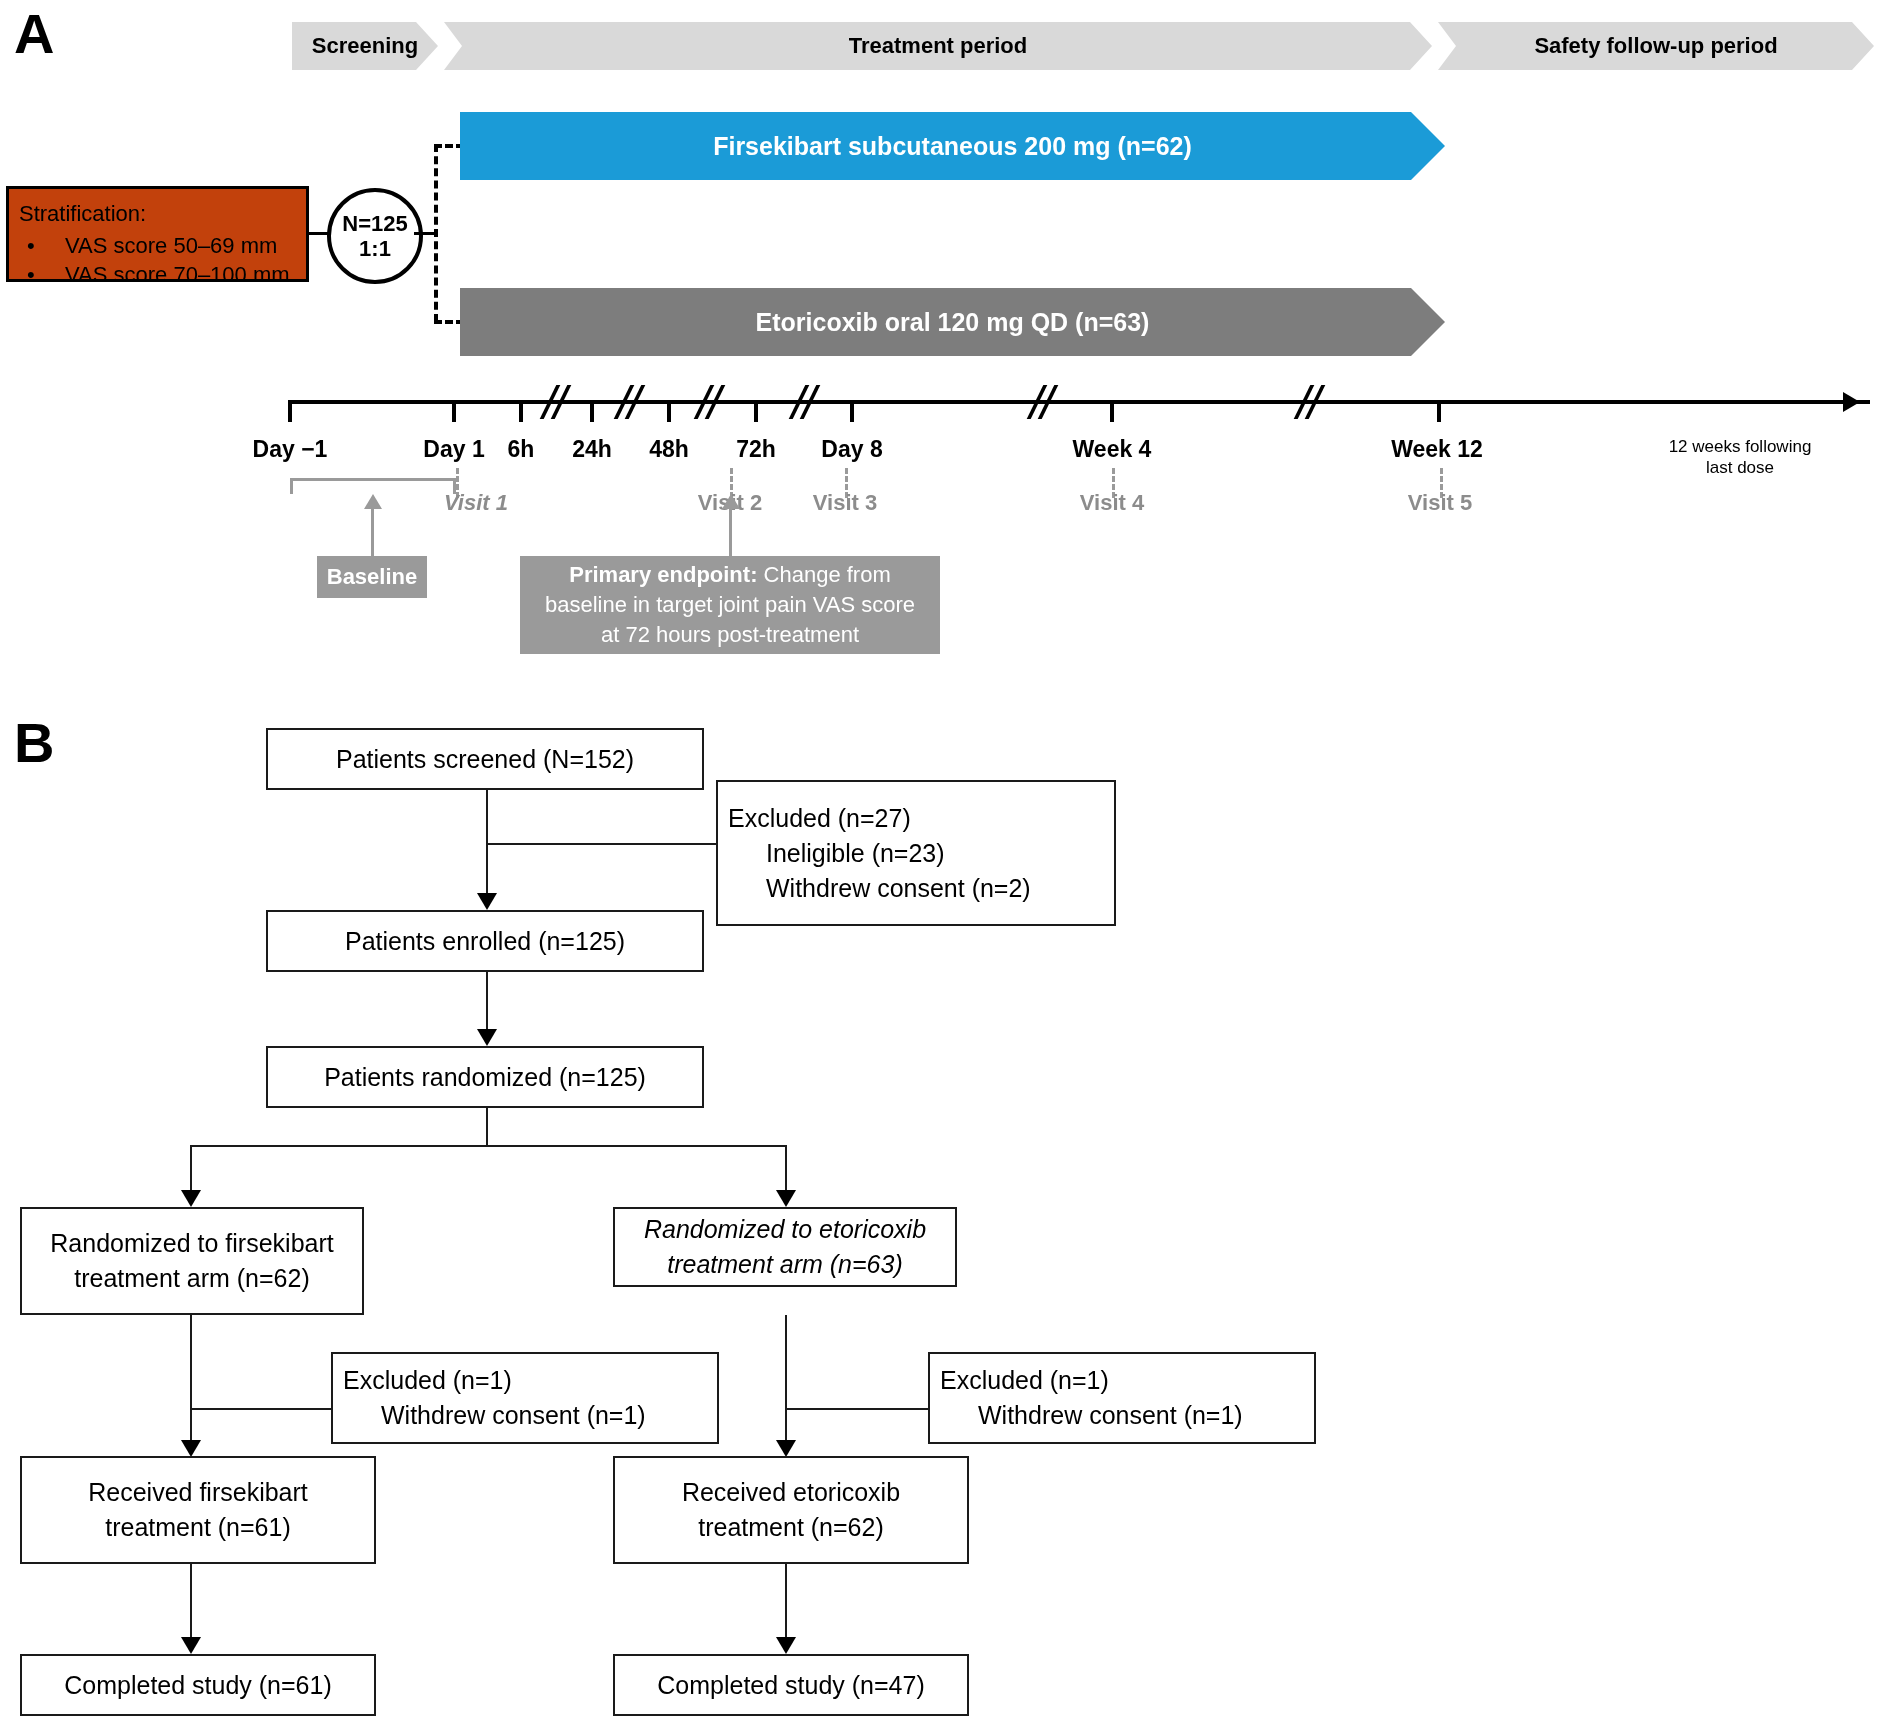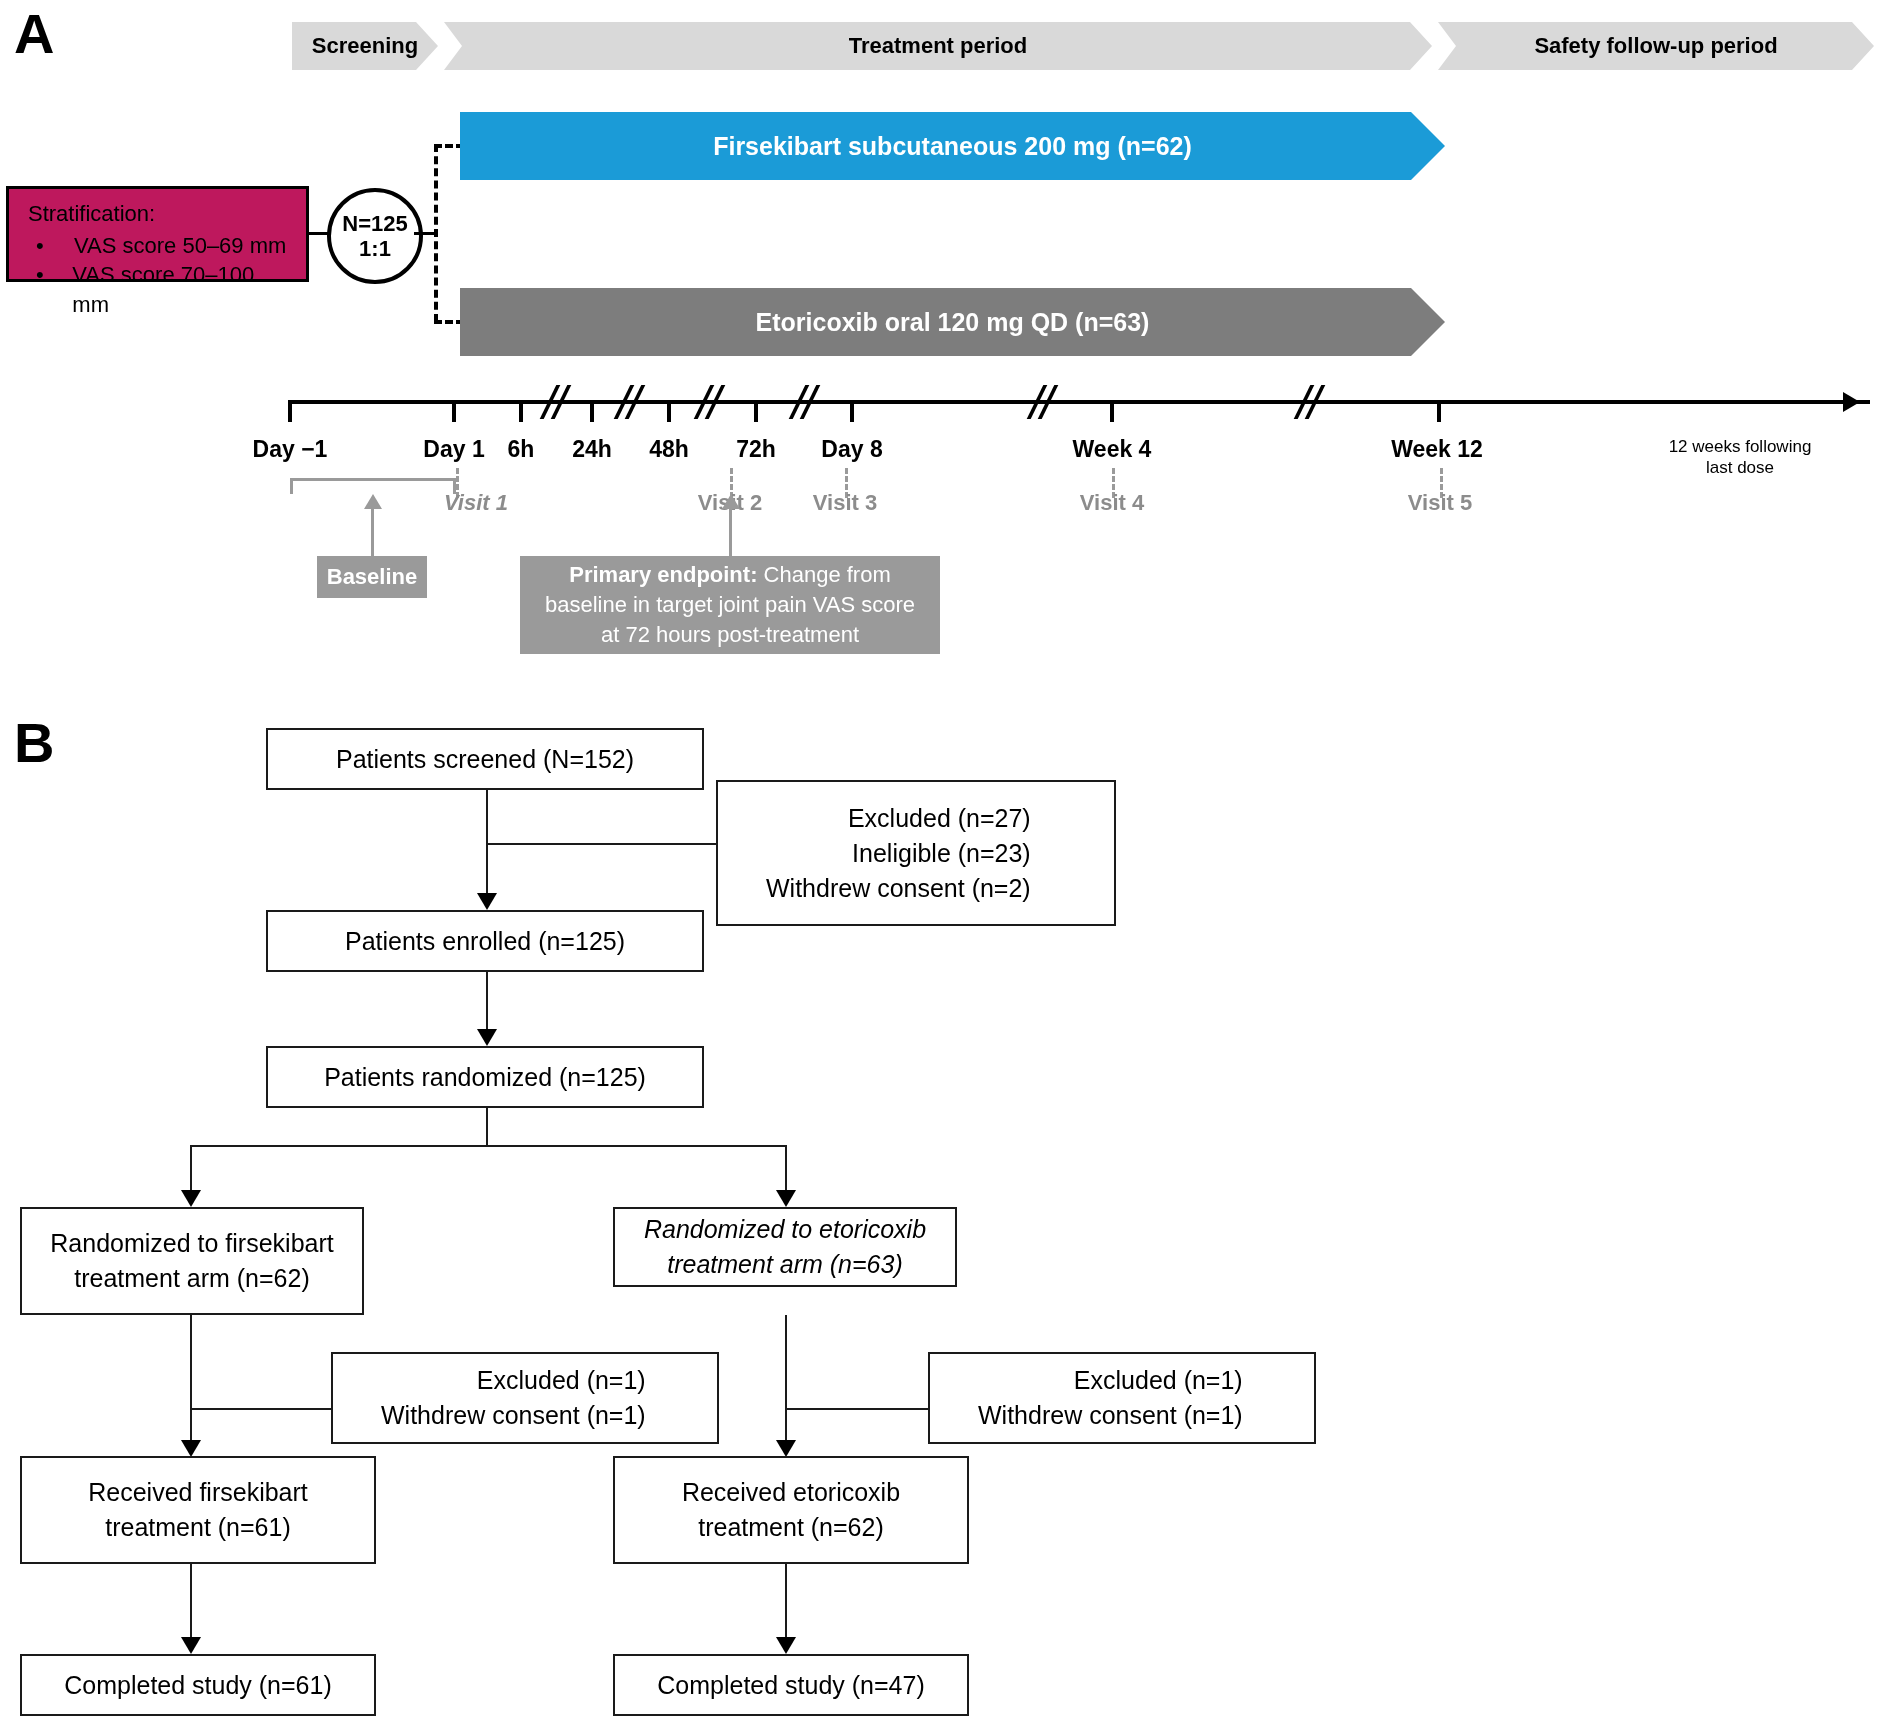--- a/index.html
+++ b/index.html
@@ -21,22 +21,22 @@
 
   
   .armbar{
     position:absolute;display:flex;align-items:center;justify-content:center;
     color:#ffffff;font-weight:bold;font-size:25px;
     clip-path:polygon(0 0, calc(100% - 34px) 0, 100% 50%, calc(100% - 34px) 100%, 0 100%);
   }
 
   
   .stratbox{
-    position:absolute;border:3px solid #000;background:#be185d;
-    font-size:22px;line-height:1.35;padding:10px 19px;box-sizing:border-box;
+    position:absolute;border:3px solid #000;background:#c2410c;
+    font-size:22px;line-height:1.35;padding:10px 10px;box-sizing:border-box;
   }
   .strat-title{margin-bottom:2px;}
   .strat-li{display:flex;}
   .strat-bullet{width:38px;text-align:left;padding-left:8px;}
 
   
   .randcircle{
     position:absolute;border:4px solid #000;border-radius:50%;
     background:#fff;display:flex;flex-direction:column;align-items:center;
     justify-content:center;font-weight:bold;font-size:22px;line-height:1.15;
@@ -76,21 +76,21 @@
       border-left:10px solid transparent;border-right:10px solid transparent;
       border-top:17px solid #000;}
   .arrow-right{position:absolute;width:0;height:0;
       border-top:10px solid transparent;border-bottom:10px solid transparent;
       border-left:17px solid #000;}
 
   
   .fbox{position:absolute;border:2px solid #1a1a1a;background:#fff;
         display:flex;align-items:center;justify-content:center;text-align:center;
         font-size:25px;line-height:1.4;box-sizing:border-box;padding:6px 10px;}
-  .fbox.left{justify-content:flex-start;text-align:right;align-items:center;}
+  .fbox.left{justify-content:flex-start;text-align:left;align-items:center;}
   .fbox .stack{display:block;}
   .indent1{padding-left:38px;}
   .flow-v{position:absolute;background:#1a1a1a;width:2px;}
   .flow-h{position:absolute;background:#1a1a1a;height:2px;}
 </style>
 </head>
 <body>
 
 <div class="abs panel-letter" style="left:14px;top:6px;">A</div>
 

